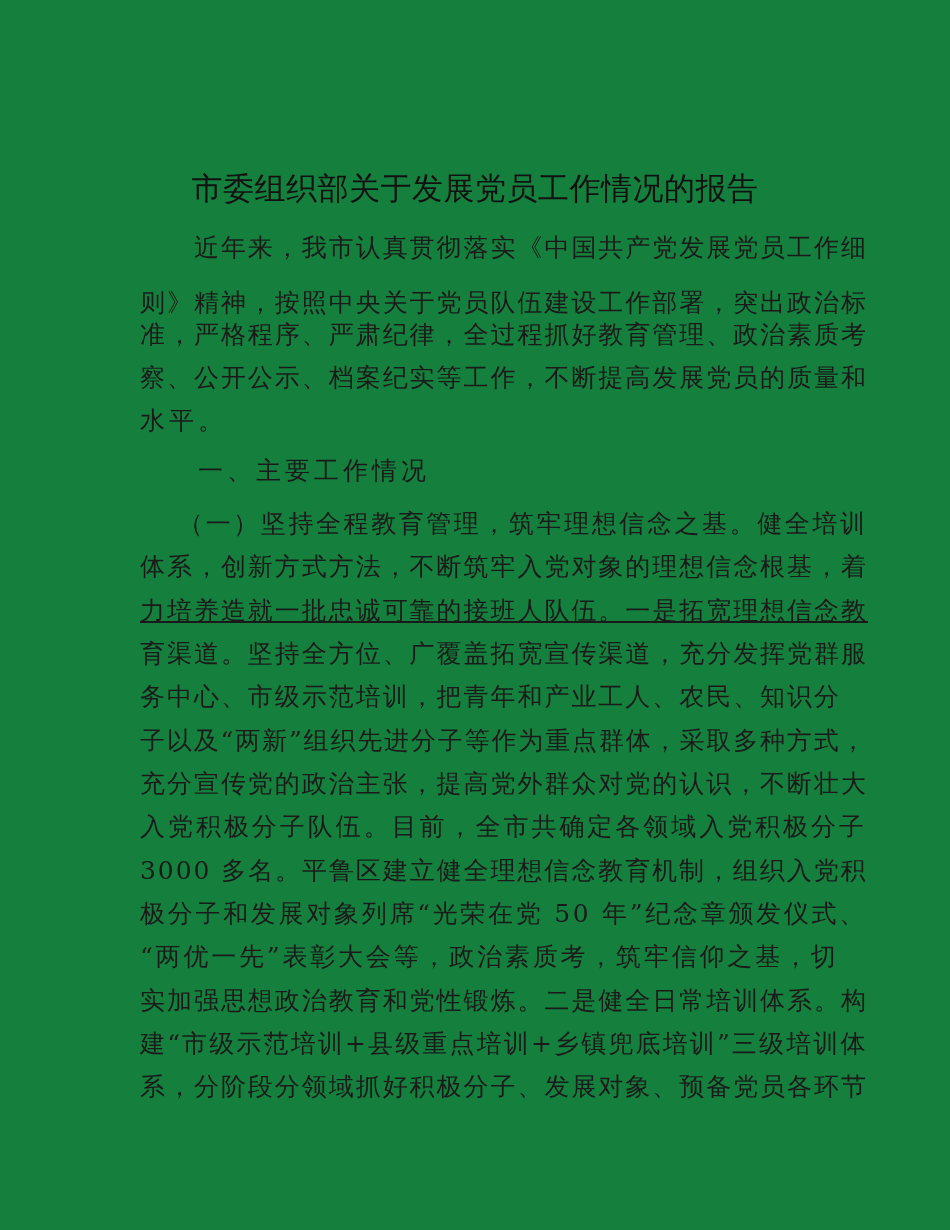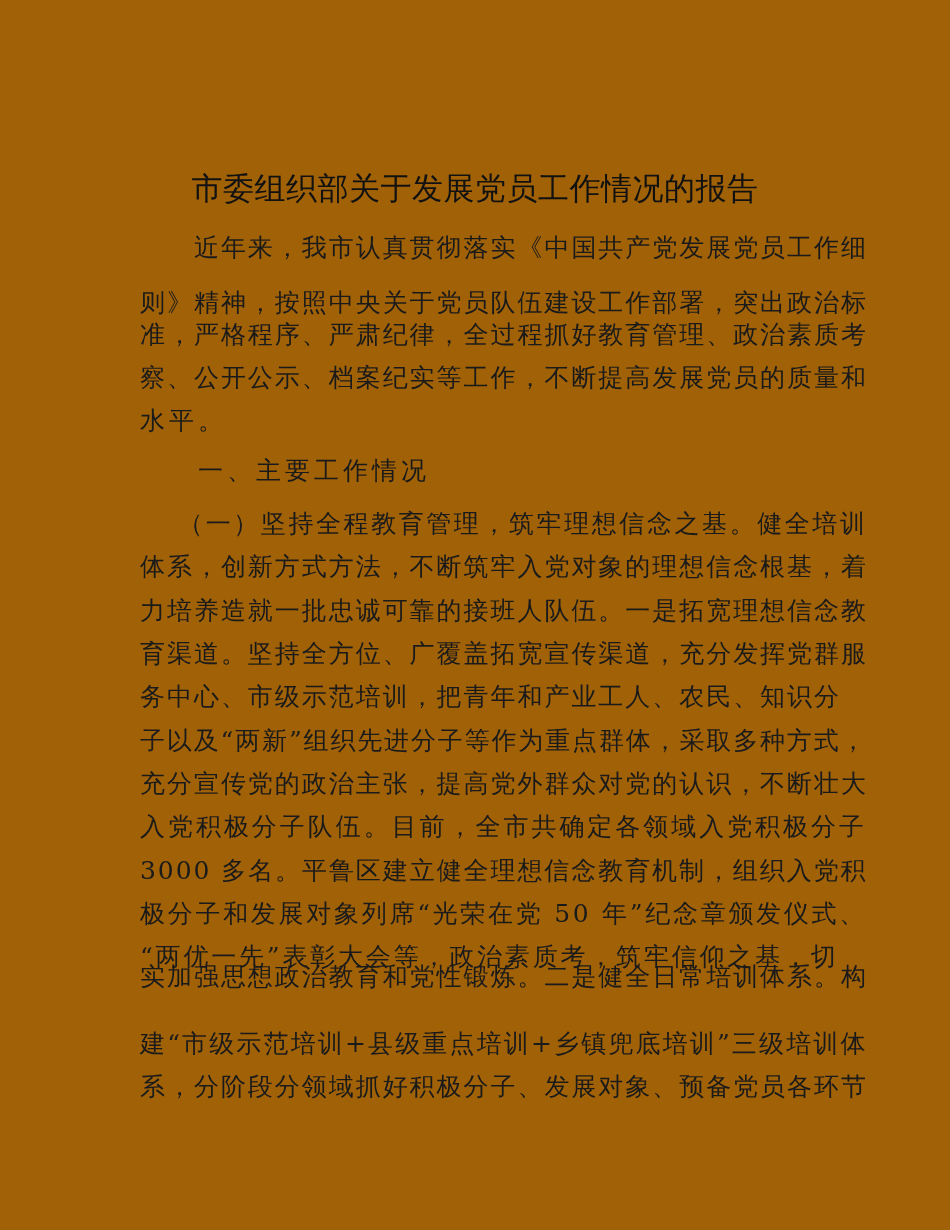--- a/index.html
+++ b/index.html
@@ -1,17 +1,17 @@
 <!DOCTYPE html>
 <html><head>
 <meta charset="utf-8">
 <style>
   html, body { margin: 0; padding: 0; background: #ffffff; }
   body { width: 950px; height: 1230px; position: relative; overflow: hidden; }
-  .page { position: absolute; left: 0; top: 0; width: 950px; height: 1230px; background: #a16207; }
+  .page { position: absolute; left: 0; top: 0; width: 950px; height: 1230px; background: #15803d; }
   .title {
     position: absolute; left: 0; top: 166px; width: 950px; text-align: center;
     font-family: "DejaVu Sans", sans-serif; font-size: 31px; color: #111;
     letter-spacing: 0.5px; line-height: 44px;
   }
   .line {
     position: absolute; left: 140px; white-space: nowrap;
     font-family: "DejaVu Serif", serif; font-size: 25px; color: #1a1a1a;
     line-height: 34px; height: 34px;
   }
@@ -23,26 +23,26 @@
   <div class="title">市委组织部关于发展党员工作情况的报告</div>
   <div id="body-lines">
       <div class="line" style="top: 231px; letter-spacing: 1.96154px;">　　近年来，我市认真贯彻落实《中国共产党发展党员工作细</div>
       <div class="line" style="top: 286px; letter-spacing: 1.96154px;">则》精神，按照中央关于党员队伍建设工作部署，突出政治标</div>
       <div class="line" style="top: 318px; letter-spacing: 1.96154px;">准，严格程序、严肃纪律，全过程抓好教育管理、政治素质考</div>
       <div class="line" style="top: 361px; letter-spacing: 1.96154px;">察、公开公示、档案纪实等工作，不断提高发展党员的质量和</div>
       <div class="line" style="top: 404px; letter-spacing: 4px;">水平。</div>
       <div class="line" style="top: 454px; letter-spacing: 4px;">　　一、主要工作情况</div>
       <div class="line" style="top: 507px; letter-spacing: 2.57692px;">　 （一）坚持全程教育管理，筑牢理想信念之基。健全培训</div>
       <div class="line" style="top: 550px; letter-spacing: 1.96154px; text-align: right;">体系，创新方式方法，不断筑牢入党对象的理想信念根基，着</div>
-      <div class="line" style="top: 594px; letter-spacing: 1.96154px;">力培养造就一批忠诚可靠的接班人队伍。一是拓宽理想信念教</div>
+      <div class="line" style="top: 594px; letter-spacing: 1.96154px; text-decoration: underline;">力培养造就一批忠诚可靠的接班人队伍。一是拓宽理想信念教</div>
       <div class="line" style="top: 637px; letter-spacing: 1.96154px;">育渠道。坚持全方位、广覆盖拓宽宣传渠道，充分发挥党群服</div>
       <div class="line" style="top: 680px; letter-spacing: 1.96154px;">务中心、市级示范培训，把青年和产业工人、农民、知识分</div>
       <div class="line" style="top: 724px; letter-spacing: 1.85185px;">子以及“两新”组织先进分子等作为重点群体，采取多种方式，</div>
       <div class="line" style="top: 767px; letter-spacing: 1.96154px;">充分宣传党的政治主张，提高党外群众对党的认识，不断壮大</div>
       <div class="line" style="top: 810px; letter-spacing: 2.96px;">入党积极分子队伍。目前，全市共确定各领域入党积极分子</div>
       <div class="line" style="top: 854px; letter-spacing: 1.92857px;">3000 多名。平鲁区建立健全理想信念教育机制，组织入党积</div>
       <div class="line" style="top: 897px; letter-spacing: 2.71429px;">极分子和发展对象列席“光荣在党 50 年”纪念章颁发仪式、</div>
       <div class="line" style="top: 940px; letter-spacing: 2.80769px;">“两优一先”表彰大会等，政治素质考，筑牢信仰之基，切</div>
-      <div class="line" style="top: 960px; letter-spacing: 1.96154px; text-align: right;">实加强思想政治教育和党性锻炼。二是健全日常培训体系。构</div>
+      <div class="line" style="top: 984px; letter-spacing: 1.96154px; text-align: right;">实加强思想政治教育和党性锻炼。二是健全日常培训体系。构</div>
       <div class="line" style="top: 1027px; letter-spacing: 2.14815px;">建“市级示范培训+县级重点培训+乡镇兜底培训”三级培训体</div>
       <div class="line" style="top: 1070px; letter-spacing: 1.96154px;">系，分阶段分领域抓好积极分子、发展对象、预备党员各环节</div>
     </div>
 </div>
 
 </body></html>

